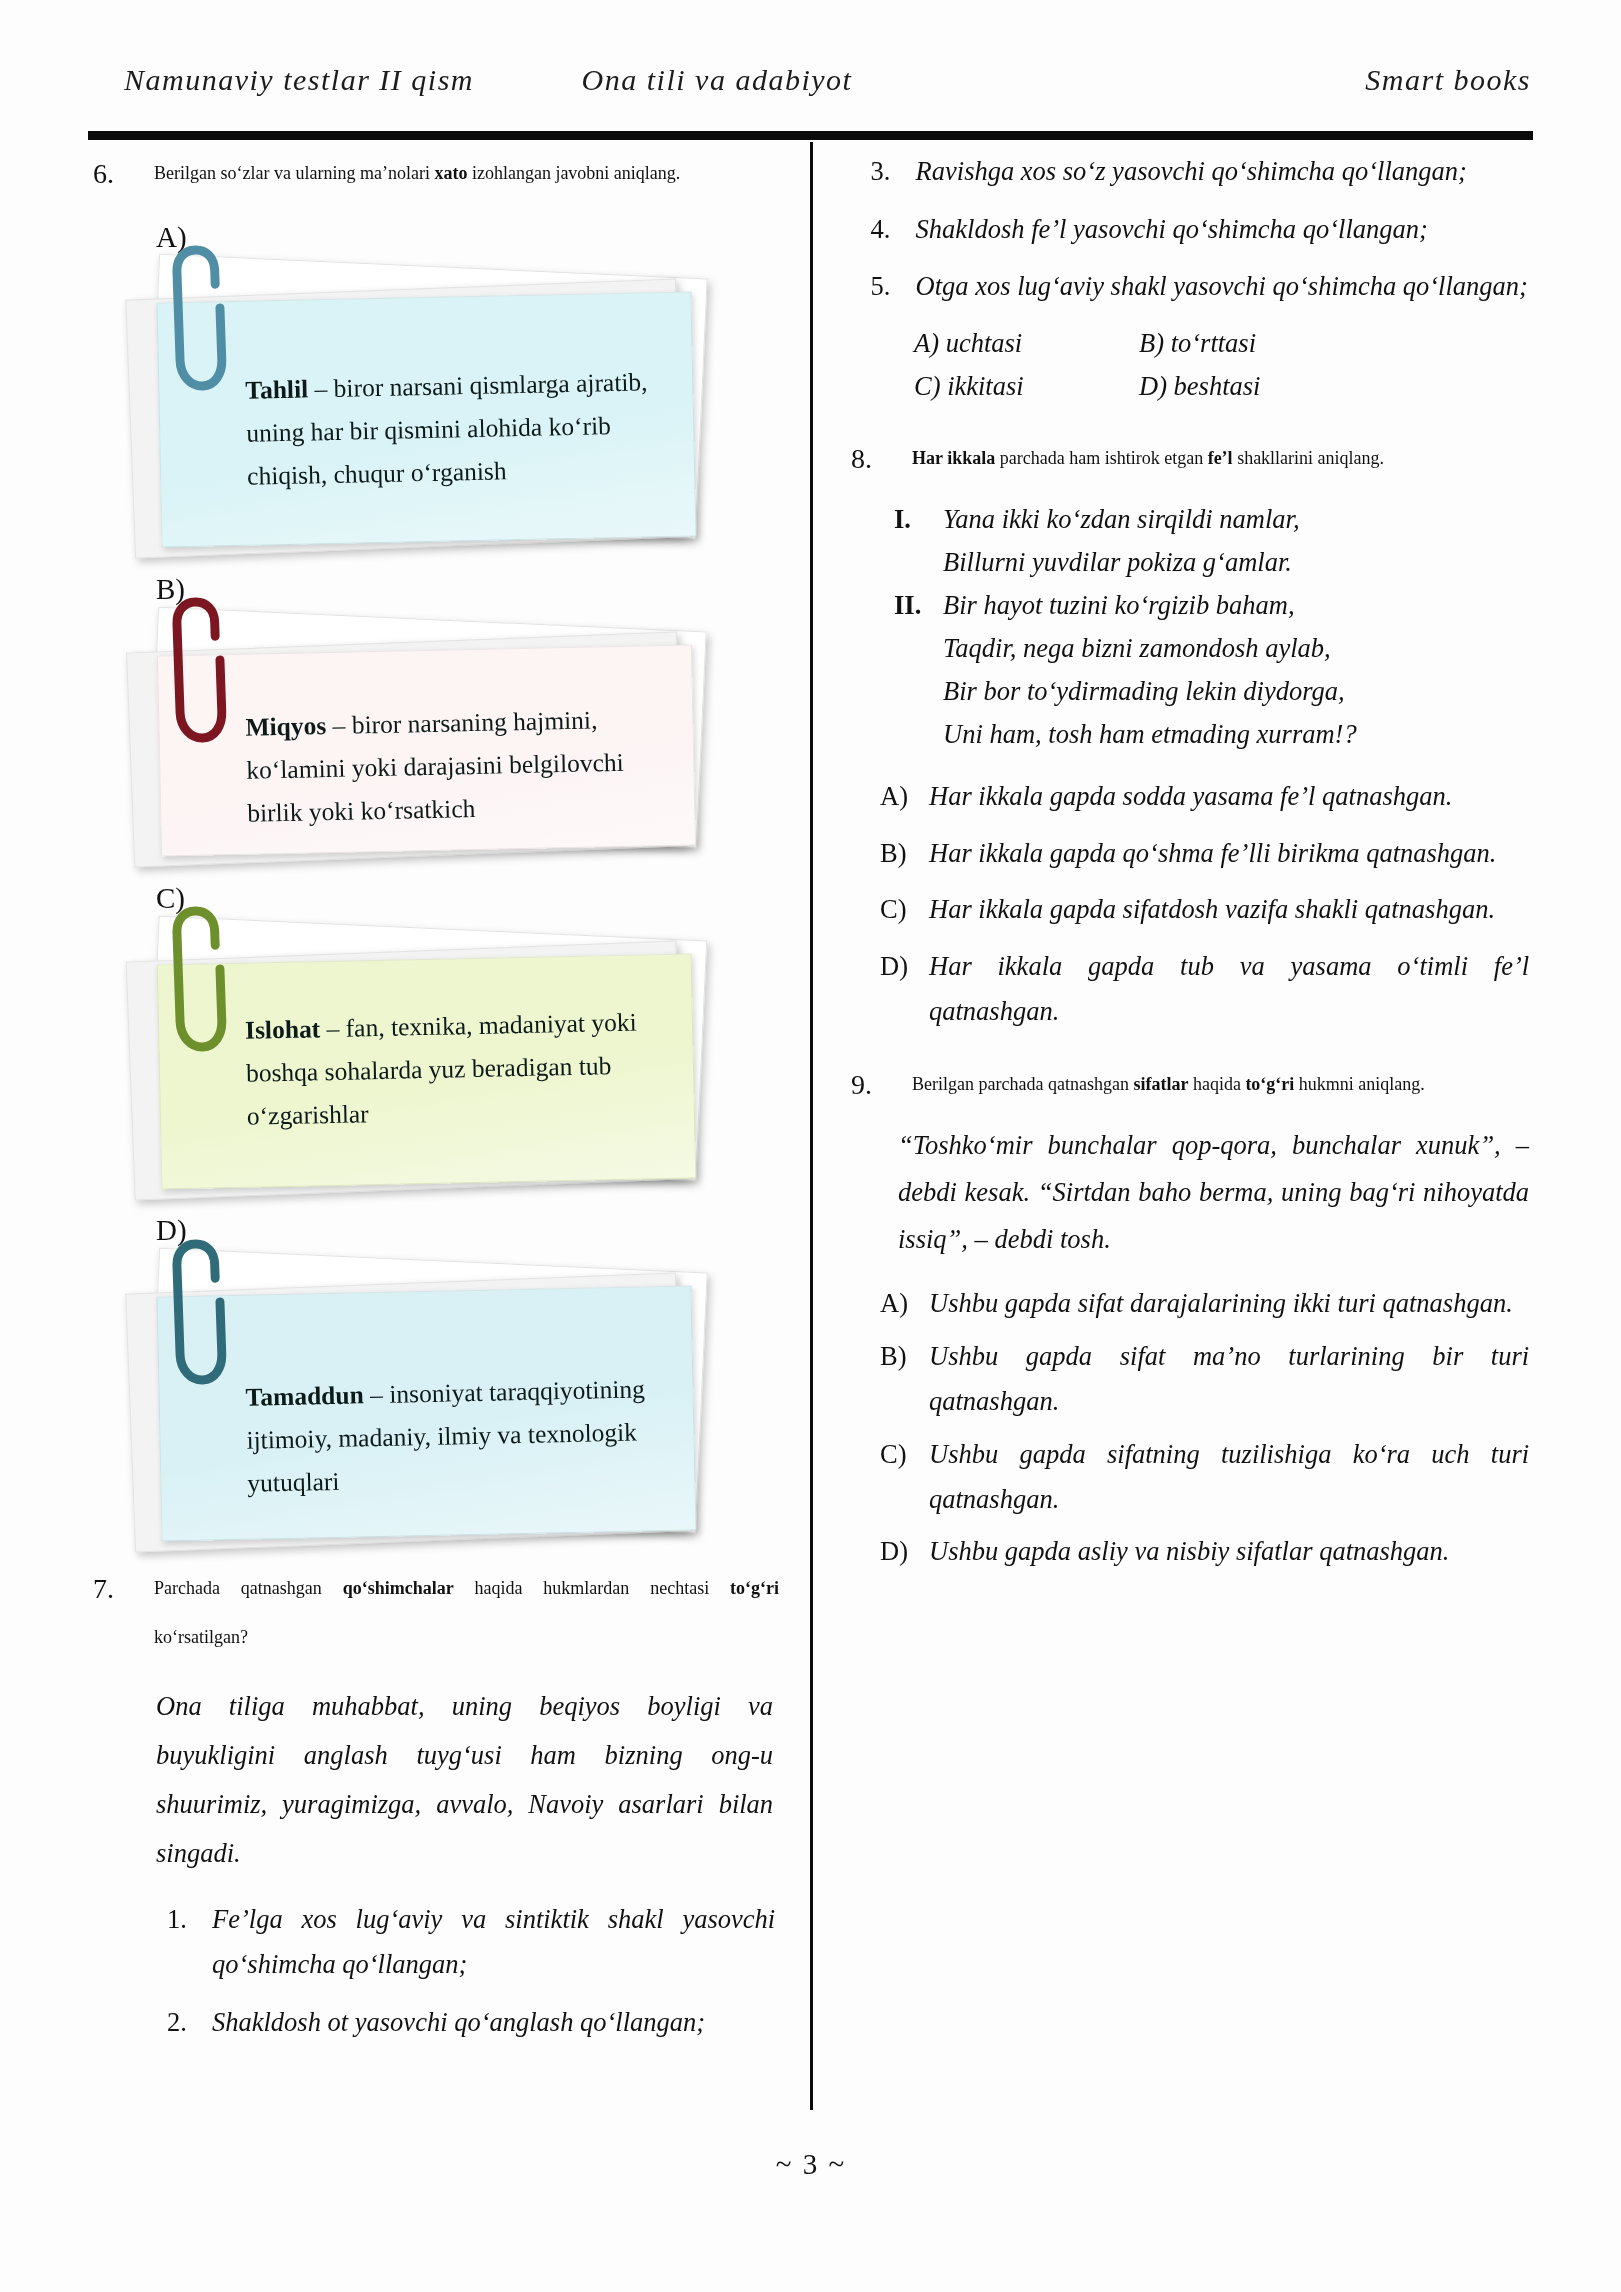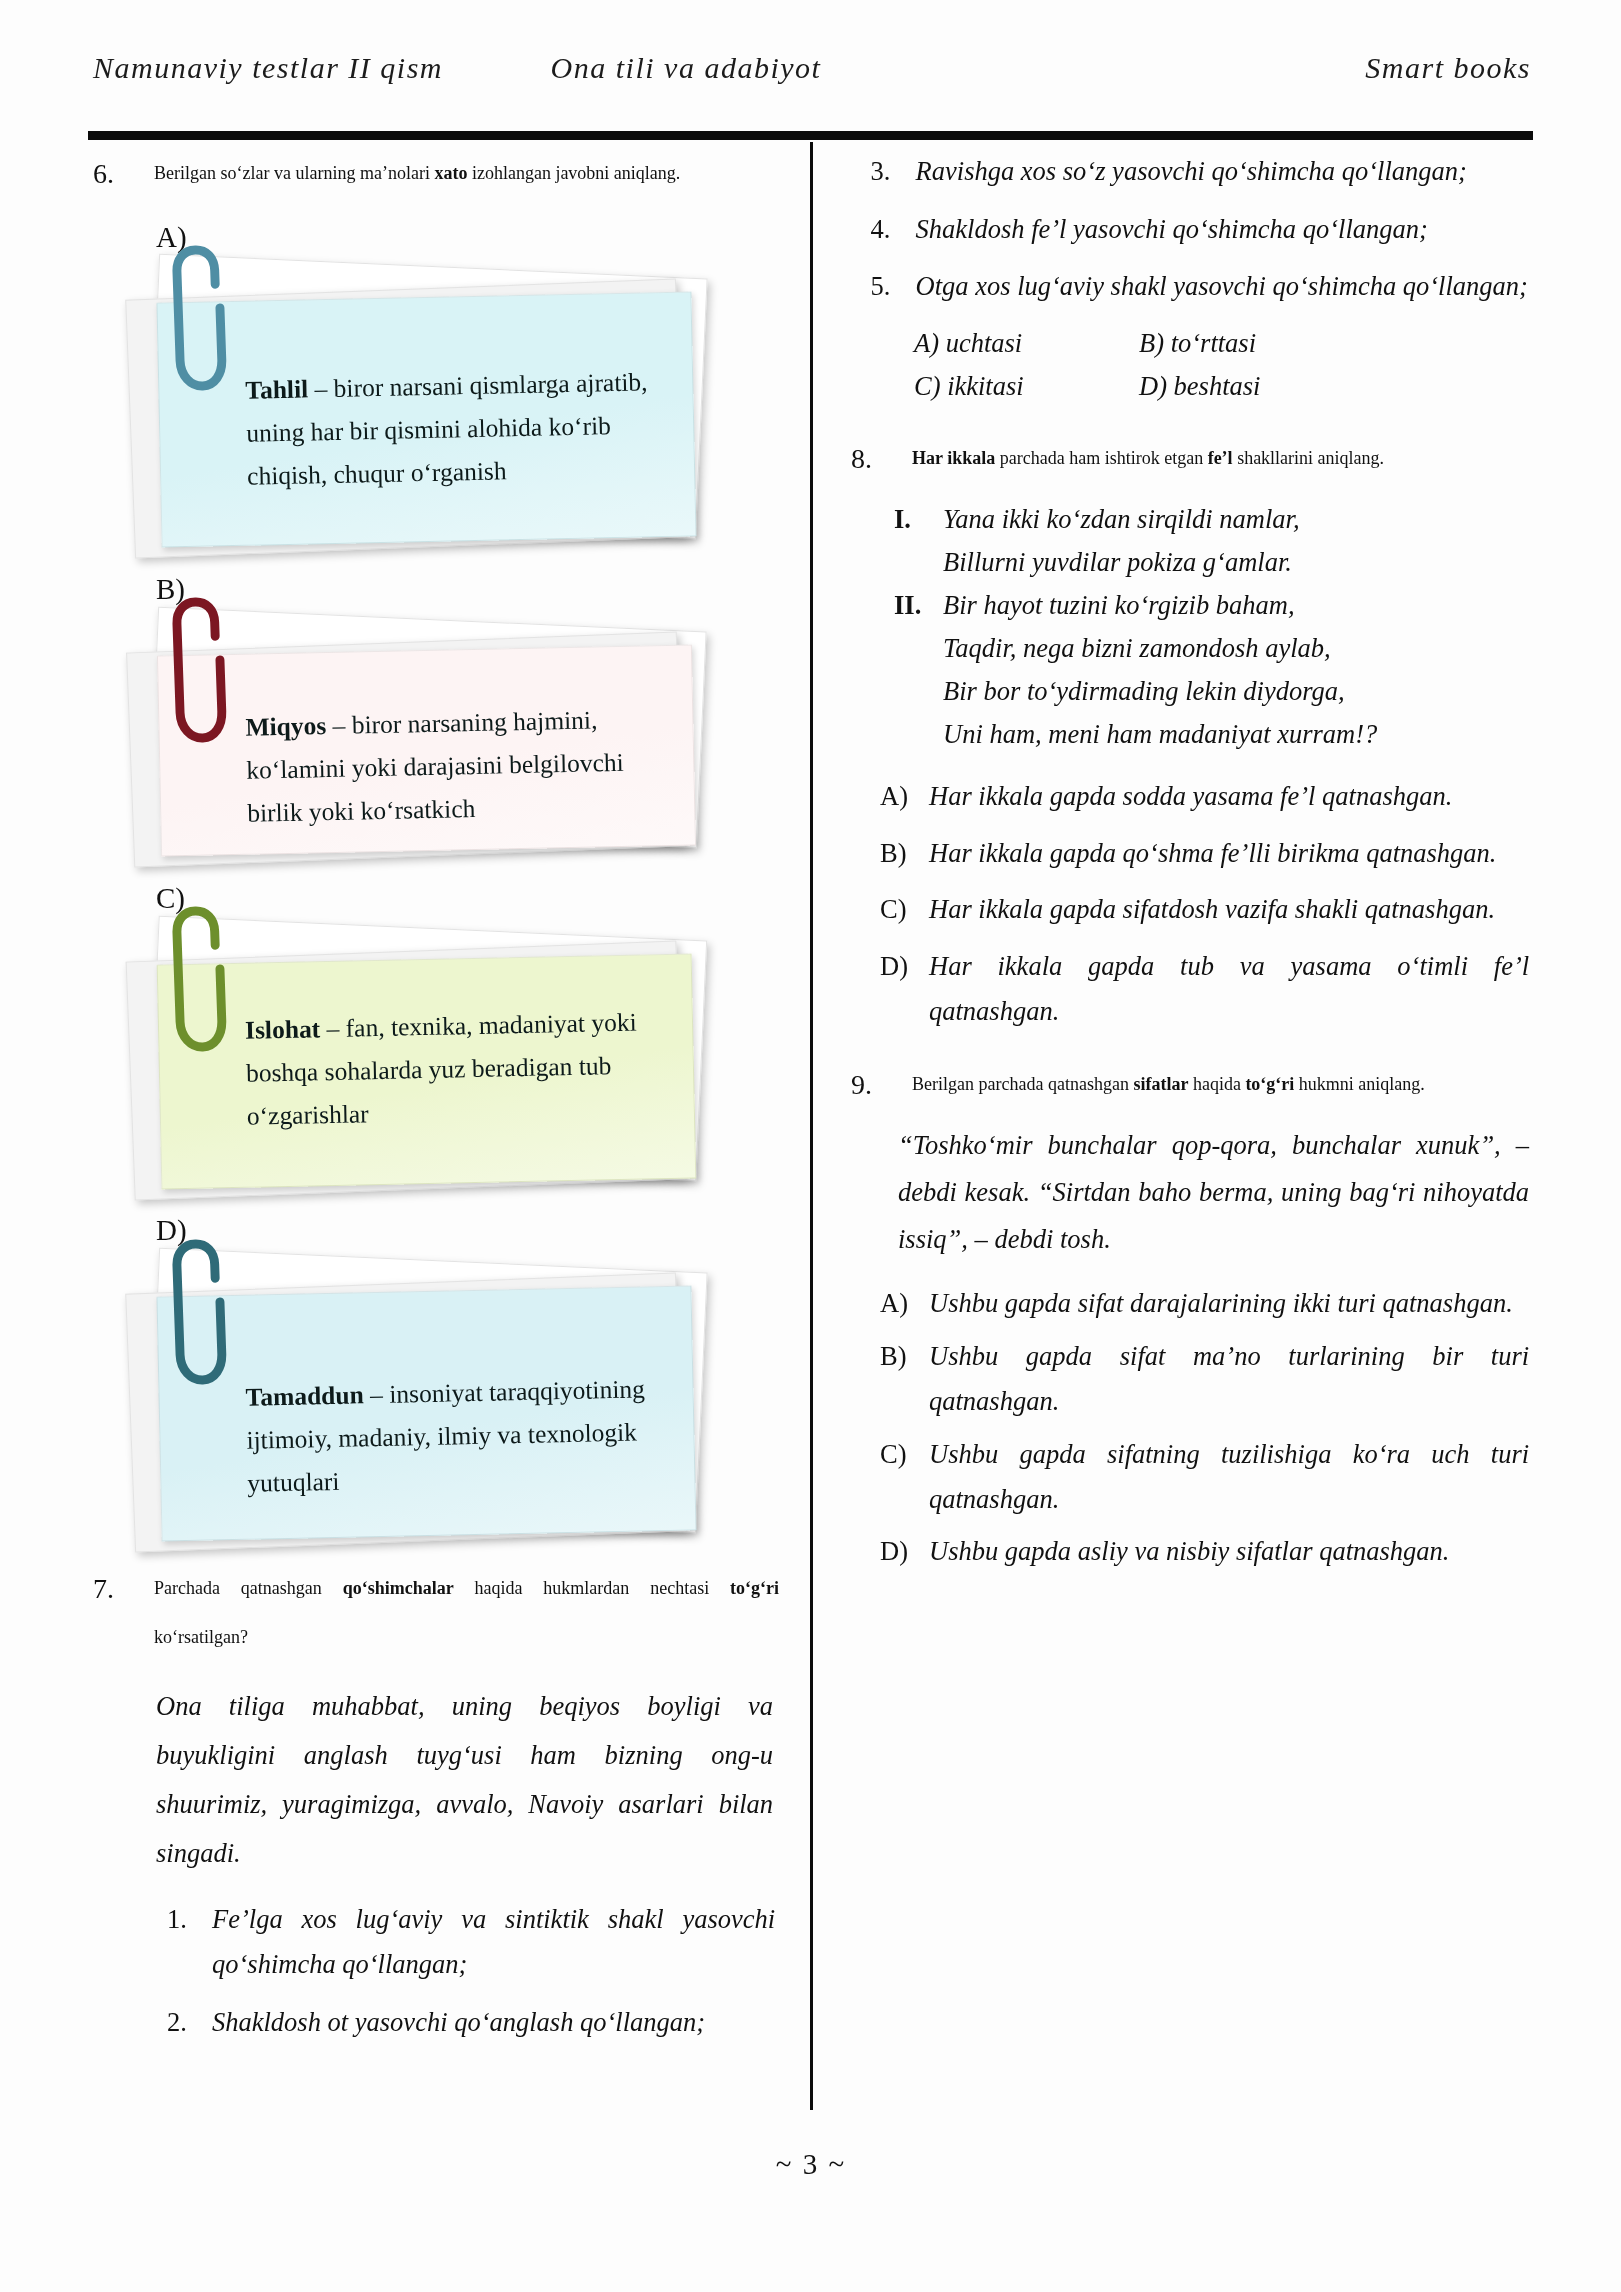--- a/index.html
+++ b/index.html
@@ -1,20 +1,20 @@
 <!DOCTYPE html>
 <html><head>
 <meta charset="utf-8">
 <style>
   html,body{margin:0;padding:0;background:#888;}
   .page{position:relative;width:1621px;height:2293px;background:#fdfdfd;
         font-family:"Liberation Serif","DejaVu Serif",serif;color:#111;overflow:hidden;}
 
   
-  .hdr span{position:absolute;top:51px;font-style:italic;font-size:30px;letter-spacing:1.5px;color:#1c1c1c;white-space:nowrap;}
+  .hdr span{position:absolute;top:63px;font-style:italic;font-size:30px;letter-spacing:1.5px;color:#1c1c1c;white-space:nowrap;margin-left:31px;}
   .h-left{left:93px;}
   .h-center{left:686px;transform:translateX(-50%);}
   .h-right{right:90px;}
   .rule{position:absolute;left:88px;top:131px;width:1445px;height:8.8px;background:#0b0b0b;}
   .vdivider{position:absolute;left:810px;top:142px;width:2.9px;height:1968px;background:#0b0b0b;}
 
   
   .col{position:absolute;top:149px;}
   .col-left{left:93px;width:686px;}
   .col-right{left:851px;width:682px;}
@@ -193,21 +193,21 @@
         <div>Yana ikki ko‘zdan sirqildi namlar,</div>
         <div>Billurni yuvdilar pokiza g‘amlar.</div>
       </div>
     </div>
     <div class="poem poem-last">
       <span class="plabel">II.</span>
       <div class="plines">
         <div>Bir hayot tuzini ko‘rgizib baham,</div>
         <div>Taqdir, nega bizni zamondosh aylab,</div>
         <div>Bir bor to‘ydirmading lekin diydorga,</div>
-        <div>Uni ham, meni ham madaniyat xurram!?</div>
+        <div>Uni ham, tosh ham etmading xurram!?</div>
       </div>
     </div>
 
     <div class="opt">
       <span class="olabel">A)</span>
       <span class="otext">Har ikkala gapda sodda yasama fe’l qatnashgan.</span>
     </div>
     <div class="opt">
       <span class="olabel">B)</span>
       <span class="otext">Har ikkala gapda qo‘shma fe’lli birikma qatnashgan.</span>

